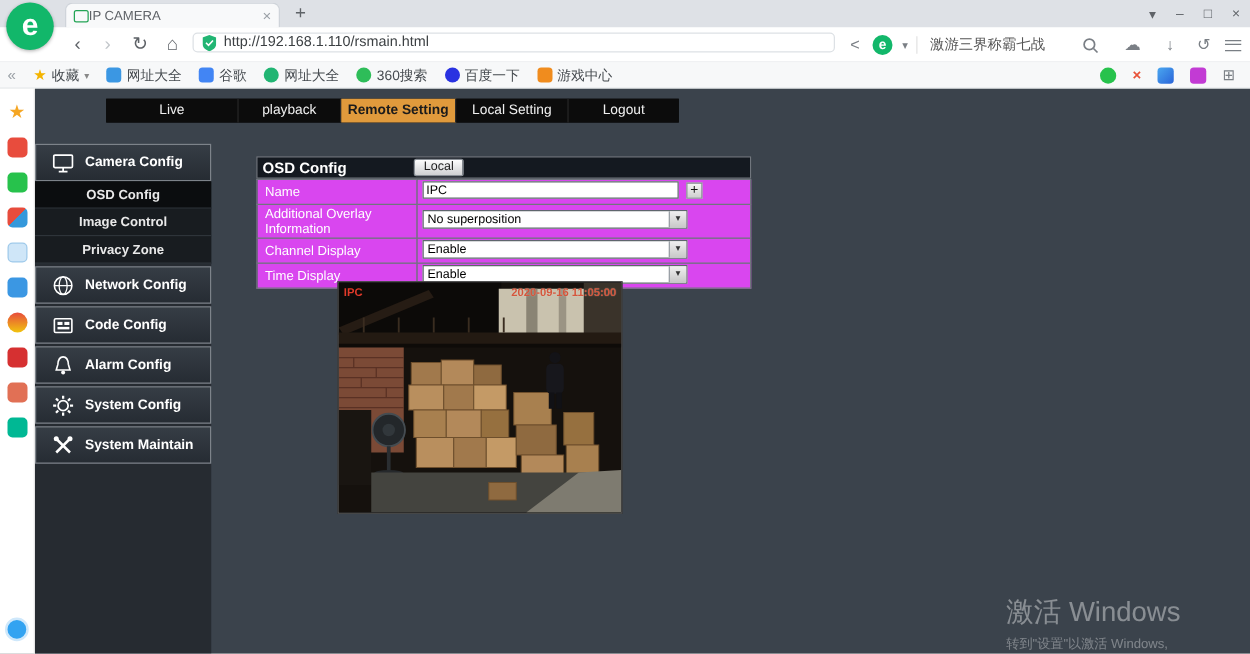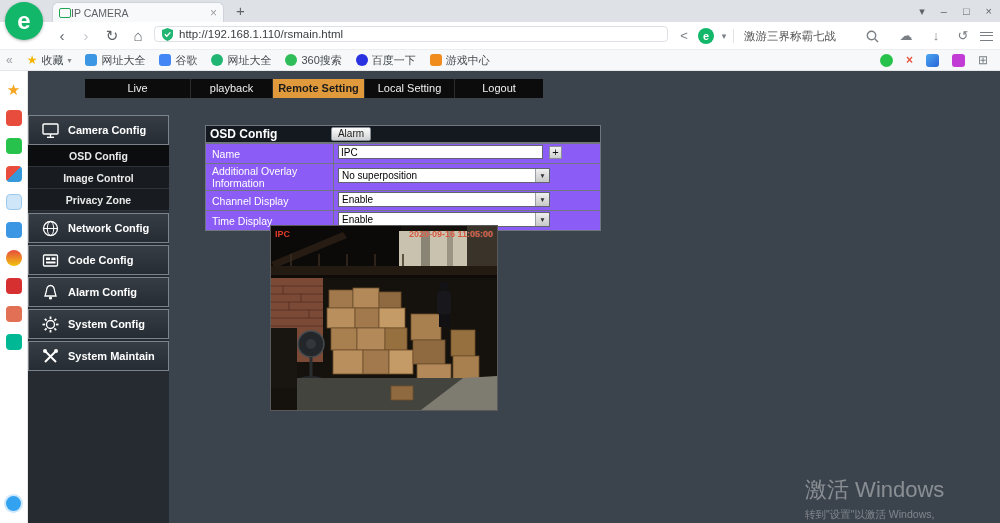--- a/index.html
+++ b/index.html
@@ -81,21 +81,21 @@
               border-bottom: 1px solid #2e343a; }
   .side-sub.active { background: #0b0d0f; }
 
   .panel { position: absolute; left: 177px; top: 54px; width: 396px; }
   .panel-header { height: 18px; background: #141920; border: 1px solid #70767d; position: relative;
                   color: #fff; font-size: 12px; font-weight: bold; line-height: 16px; padding-left: 4px; }
   .save-btn { position: absolute; left: 125px; top: 1px; width: 40px; height: 14px;
               background: linear-gradient(#fdfdfd, #cfd0d2); border: 1px solid #898f96; border-radius: 2px;
               font-size: 10px; line-height: 12px; text-align: center; color: #1c1c1c; font-weight: normal; }
   .cfg-table { width: 100%; border-collapse: collapse; }
-  .cfg-table td { border: 1px solid #70767d; height: 20px; background: #8b5cf6; color: #fff; font-size: 10.5px; }
+  .cfg-table td { border: 1px solid #70767d; height: 20px; background: #d946ef; color: #fff; font-size: 10.5px; }
   td.lbl { width: 128px; padding-left: 6px; }
   td.ctl { padding: 0 0 3px 4px; }
   .txt-input { width: 205px; height: 14px; border: 1px solid #5f666d; background: #fff; color: #000;
                font-size: 10px; font-family: "Liberation Sans", sans-serif; padding: 0 2px; vertical-align: middle; }
   .plus-btn { display: inline-block; width: 13px; height: 13px; background: linear-gradient(#f4f4f4, #cfcfcf);
               border: 1px solid #8a9097; font-size: 11px; line-height: 11px; text-align: center; color: #111;
               vertical-align: middle; margin-left: 3px; }
   .fake-select { width: 212px; height: 15px; background: #fff; border: 1px solid #5f666d; display: flex; }
   .sel-val { flex: 1; font-size: 10px; color: #000; line-height: 13px; padding-left: 3px;
              white-space: nowrap; overflow: hidden; }
@@ -288,21 +288,21 @@
           <circle cx="3" cy="3" r="2" fill="#fff"></circle>
           <circle cx="14" cy="3" r="2" fill="#fff"></circle>
         </svg>
         <span>System Maintain</span>
       </div>
     </div>
 
     <div class="panel">
       <div class="panel-header">
         <span>OSD Config</span>
-        <span class="save-btn">Alarm</span>
+        <span class="save-btn">Local</span>
       </div>
       <table class="cfg-table">
         <tbody>
           <tr>
             <td class="lbl">Name</td>
             <td class="ctl">
               <input class="txt-input" type="text" value="IPC" style="">
               <span class="plus-btn">+</span>
             </td>
           </tr>

